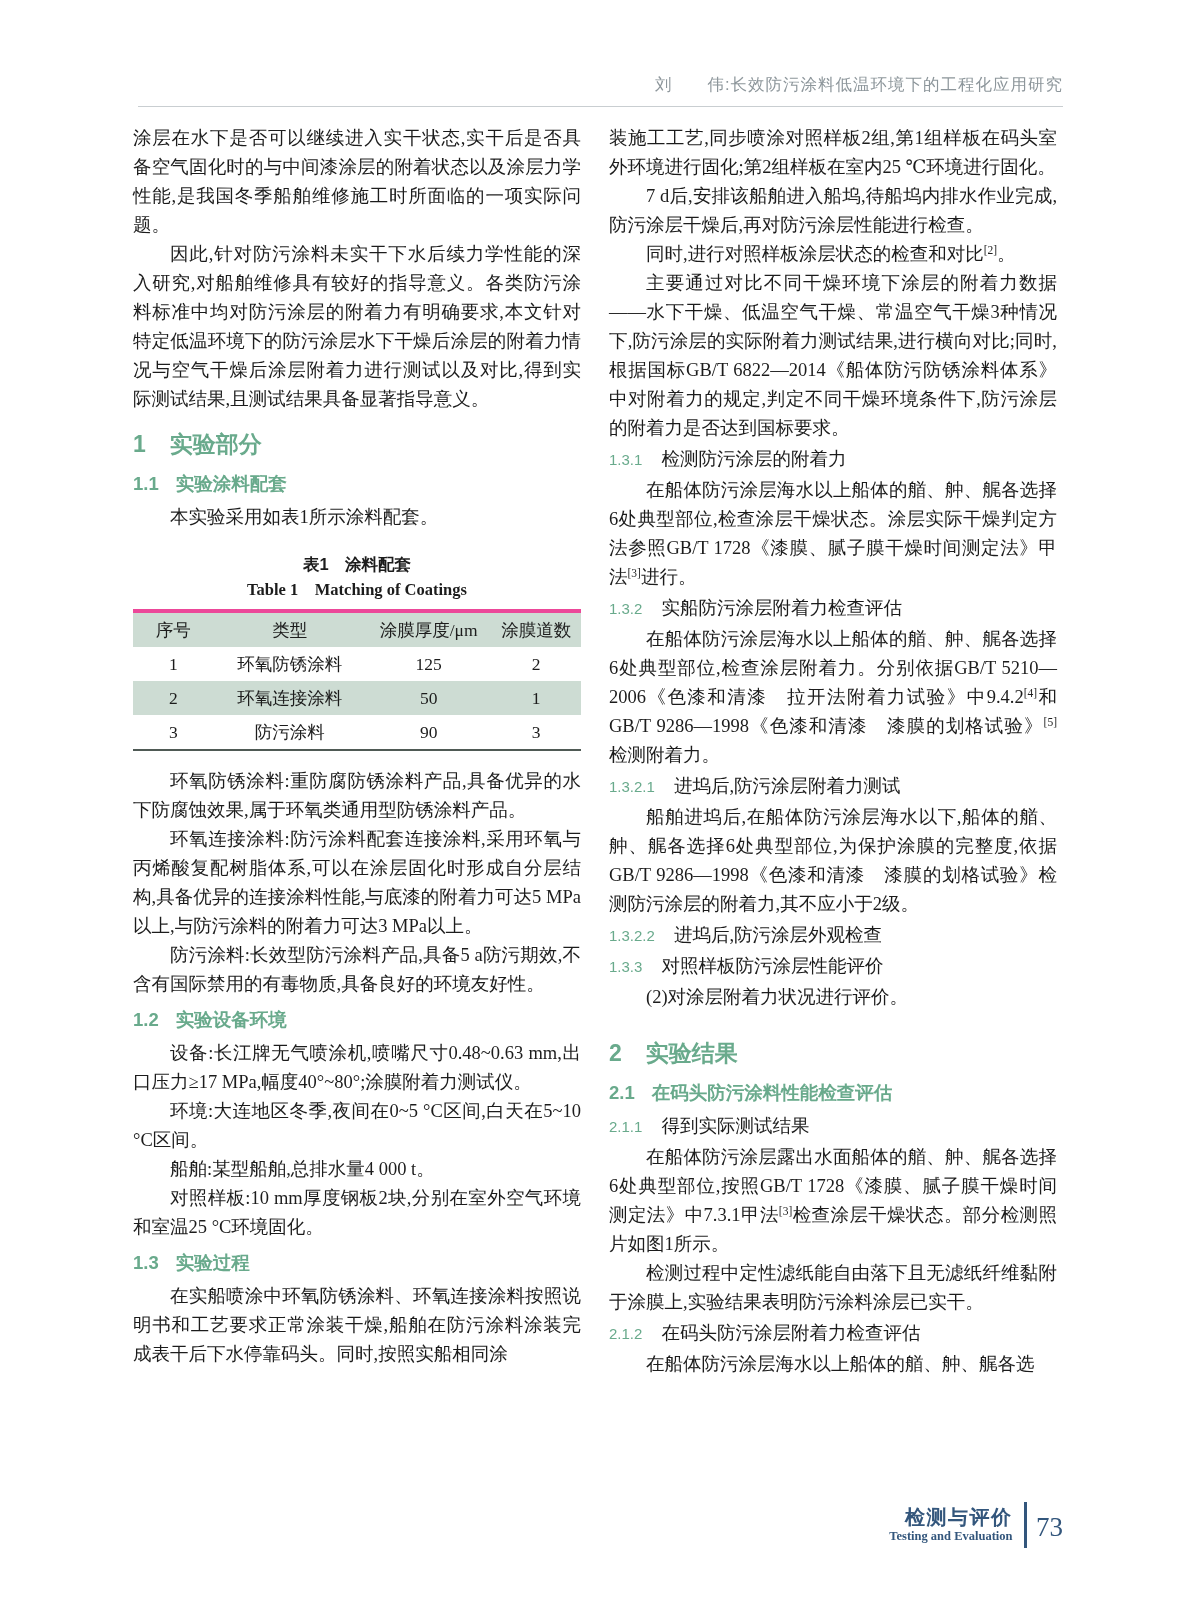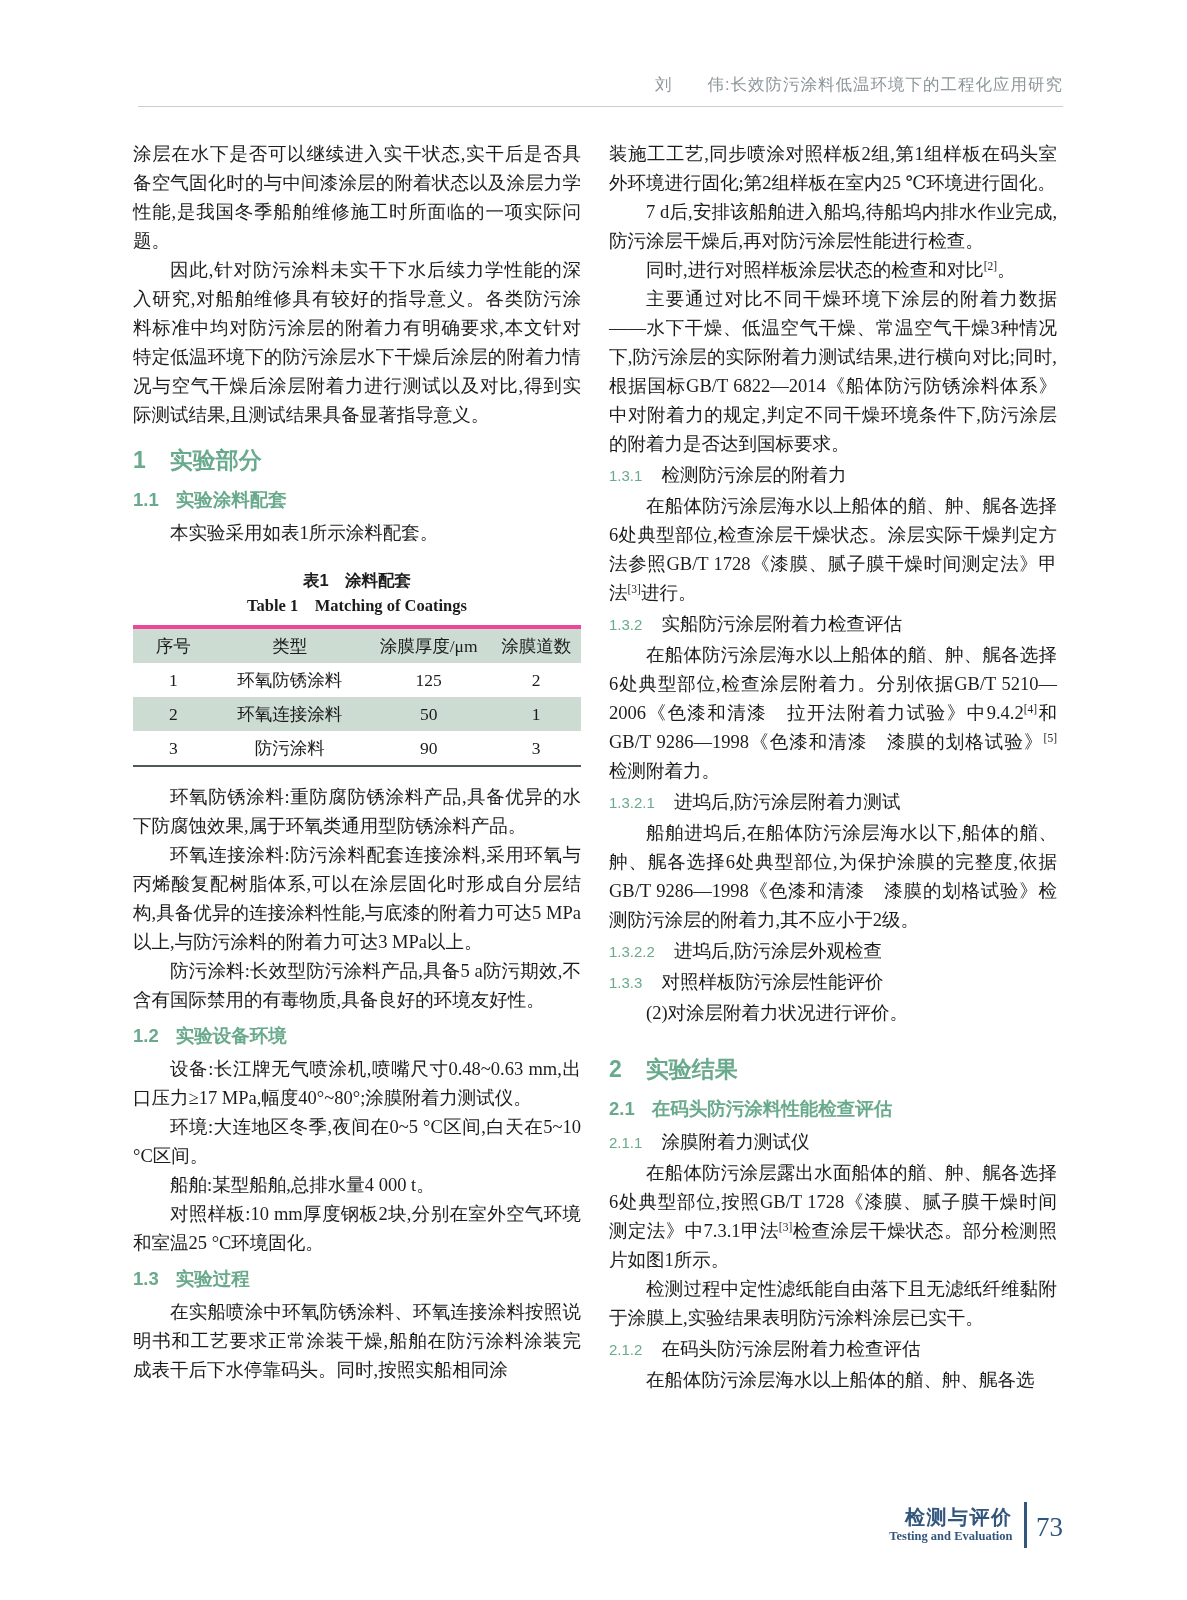--- a/index.html
+++ b/index.html
@@ -19,21 +19,21 @@
   .running-head{
     position:absolute;top:74px;right:124px;
     font-family:"Liberation Sans","DejaVu Sans",sans-serif;
     font-size:16.5px;color:var(--headgray);letter-spacing:1px;
   }
   .head-rule{
     position:absolute;top:106px;left:138px;right:124px;height:0;
     border-top:1.5px solid var(--rule);
   }
   .columns{
-    position:absolute;top:140px;left:133px;width:930px;
+    position:absolute;top:124px;left:133px;width:930px;
     display:flex;gap:28px;
   }
   .col{width:448px;}
   .p{margin:0;font-size:18.5px;line-height:29px;text-align:justify;word-break:break-word;}
   .ind{text-indent:2em;}
   .sup{font-size:11.5px;position:relative;top:-6px;line-height:0;}
   
   .h-lv1{
     display:flex;align-items:baseline;margin:15px 0 9px;
     font-family:"Liberation Sans","DejaVu Sans",sans-serif;
@@ -219,21 +219,21 @@
       <span>实验结果</span>
     </div>
 
     <div class="h-lv2">
       <span class="num">2.1</span>
       <span>在码头防污涂料性能检查评估</span>
     </div>
 
     <div class="h-lv3">
       <span class="num">2.1.1</span>
-      <span class="ttl">涂膜附着力测试仪</span>
+      <span class="ttl">得到实际测试结果</span>
     </div>
 
     <p class="p ind"><span>在船体防污涂层露出水面船体的艏、舯、艉各选择6处典型部位,按照GB/T 1728《漆膜、腻子膜干燥时间测定法》中7.3.1甲法</span><span class="sup">[3]</span><span>检查涂层干燥状态。部分检测照片如图1所示。</span></p>
     <p class="p ind">检测过程中定性滤纸能自由落下且无滤纸纤维黏附于涂膜上,实验结果表明防污涂料涂层已实干。</p>
 
     <div class="h-lv3">
       <span class="num">2.1.2</span>
       <span class="ttl">在码头防污涂层附着力检查评估</span>
     </div>
 

